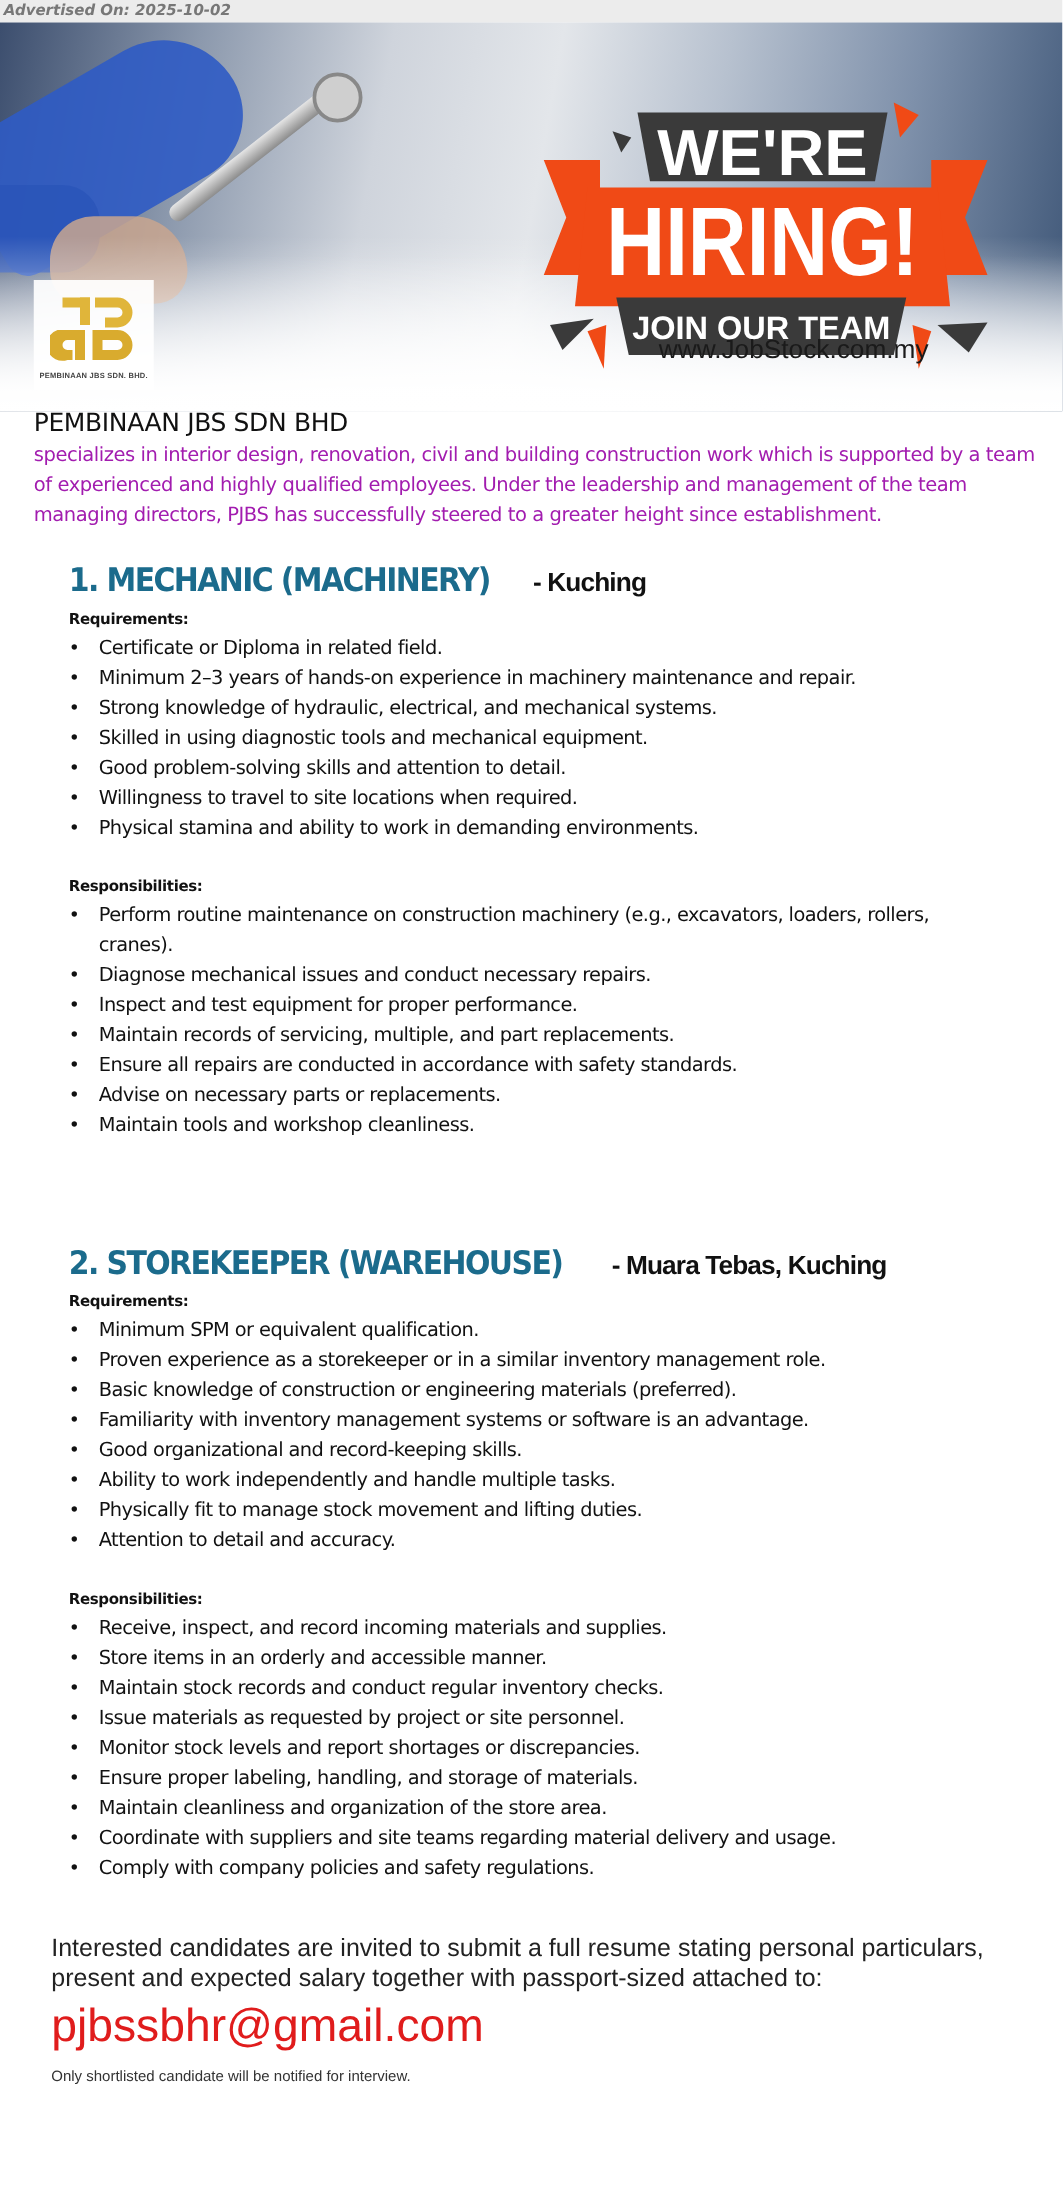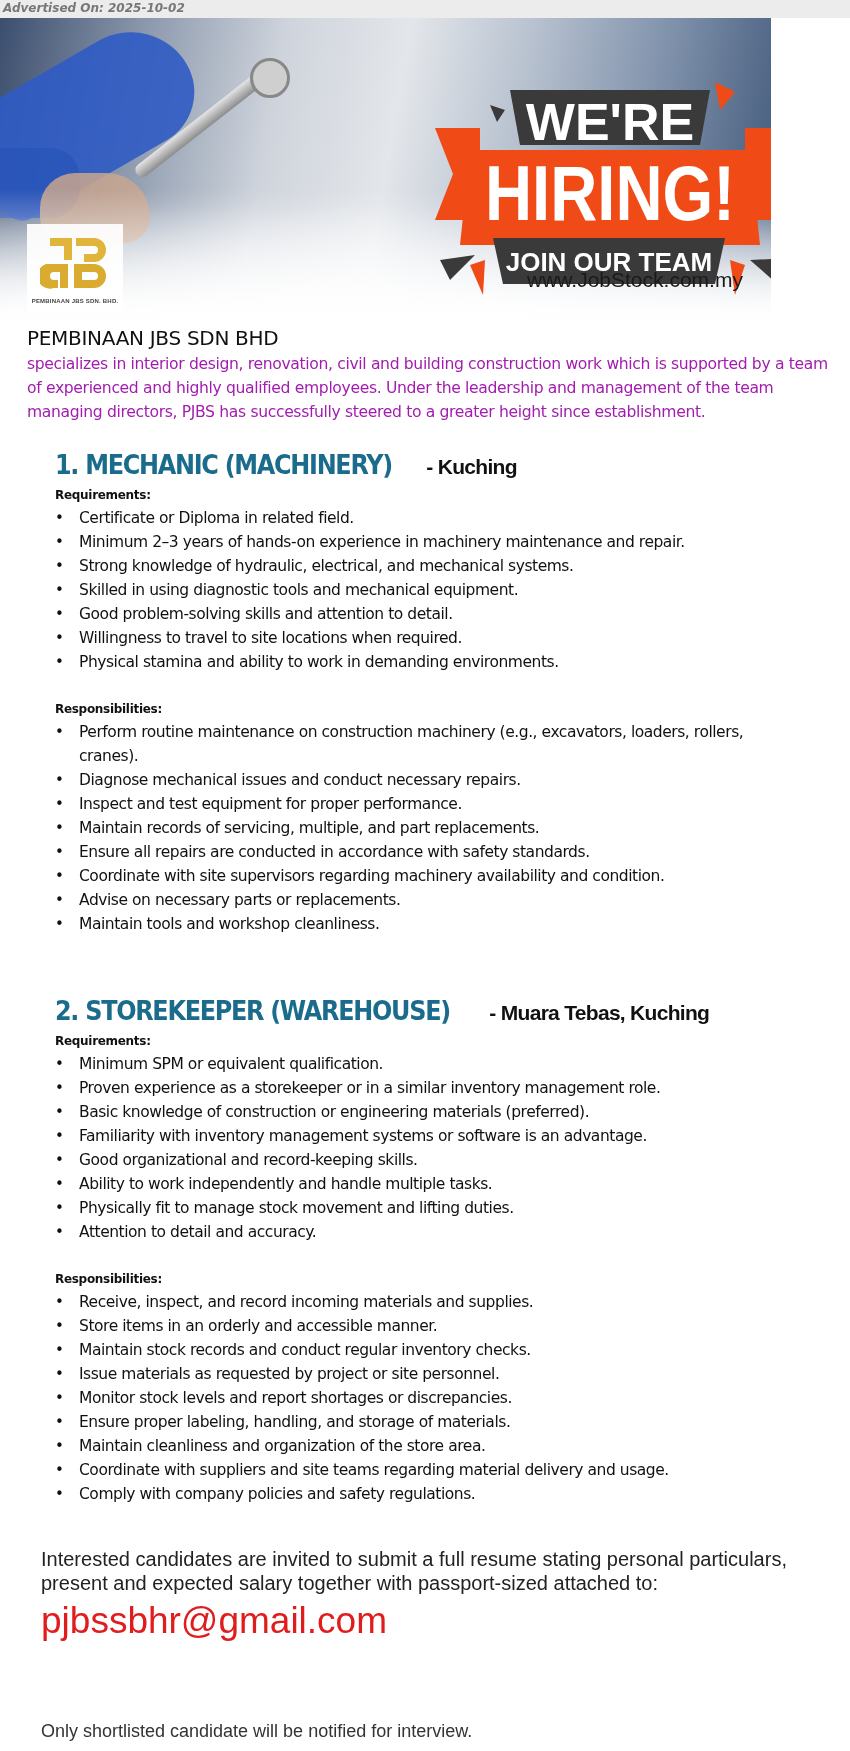--- a/index.html
+++ b/index.html
@@ -1,18 +1,18 @@
 <!DOCTYPE html>
 <html><head>
 <meta charset="utf-8">
 <style>
   html, body { margin: 0; padding: 0; }
   body { width: 850px; height: 1751px; background: #ffffff; overflow: hidden; position: relative; font-family: "Liberation Sans", sans-serif; color: #111; }
   .topbar { height: 18px; background: #ececec; color: #777; font-size: 12px; font-weight: bold; line-height: 17px; padding-left: 3px; font-family: "DejaVu Sans", sans-serif; font-style: italic; }
-  .banner { position: relative; height: 311px; width: 771px; overflow: hidden;
+  .banner { position: relative; height: 311px; width: 850px; overflow: hidden;
     background: linear-gradient(180deg, rgba(255,255,255,0) 60%, #ffffff 100%),
                 linear-gradient(100deg, #3c4e6e 0%, #8c99ad 18%, #cfd4dc 35%, #e3e6ea 50%, #b7c1cf 65%, #7e90aa 82%, #3d5576 100%); }
   .banner .arm { position: absolute; left: -30px; top: 40px; width: 230px; height: 120px; background: #2f5bc4; border-radius: 40px 70px 60px 20px; transform: rotate(-30deg); opacity: 0.9; }
   .banner .arm2 { position: absolute; left: -40px; top: 130px; width: 120px; height: 70px; background: #2a55b8; border-radius: 30px; opacity: 0.85; }
   .banner .hand { position: absolute; left: 40px; top: 155px; width: 110px; height: 70px; background: #c9a68f; border-radius: 40px 50px 30px 30px; opacity: 0.85; }
   .banner .wrench { position: absolute; left: 120px; top: 100px; width: 160px; height: 14px; background: linear-gradient(#e5e5e5, #8c8c8c); border-radius: 7px; transform: rotate(-38deg); }
   .banner .wrench-head { position: absolute; left: 250px; top: 40px; width: 34px; height: 34px; background: #cfcfcf; border-radius: 50%; border: 3px solid #888; }
   .banner .fade { position: absolute; left: 0; top: 0; width: 850px; height: 311px; background: linear-gradient(180deg, rgba(255,255,255,0) 55%, rgba(255,255,255,0.95) 95%); }
   .logo-box { position: absolute; left: 27px; top: 206px; width: 96px; height: 88px; background: rgba(255,255,255,0.92); }
   .logo-mark { position: absolute; left: 13px; top: 10px; width: 70px; height: 58px; }
@@ -25,21 +25,21 @@
   .job-title { font-family: "DejaVu Sans", sans-serif; font-size: 26px; line-height: 34px; white-space: nowrap; }
   .job-title .role { color: #1b6b8c; font-weight: bold; letter-spacing: -1.4px; transform: scaleX(0.92); display: inline-block; transform-origin: left; }
   .job-title .loc { color: #111; font-weight: bold; font-size: 21px; letter-spacing: -0.7px; font-family: "Liberation Sans", sans-serif; }
   .sec-head { font-family: "DejaVu Sans", sans-serif; font-size: 12px; font-weight: bold; line-height: 22px; color: #111; letter-spacing: -0.3px; }
   ul.items { list-style: none; margin: 0; padding: 0; }
   ul.items li { position: relative; padding-left: 24px; font-family: "DejaVu Sans", sans-serif; font-size: 15.5px; line-height: 24px; color: #111; letter-spacing: -0.45px; }
   ul.items li::before { content: "•"; position: absolute; left: 0; top: 0; font-size: 15px; }
   .gap { height: 24px; }
   .apply { position: absolute; left: 41px; top: 1547px; width: 790px; font-size: 20px; line-height: 24px; color: #222; }
   .email { position: absolute; left: 41px; top: 1600px; font-size: 37px; color: #e01c1c; }
-  .note { position: absolute; left: 41px; top: 1721px; font-size: 18px; color: #333; }
+  .note { position: absolute; left: 41px; top: 1654px; font-size: 12px; color: #333; }
 </style>
 </head>
 <body>
 
 <div class="topbar">Advertised On: 2025-10-02</div>
 
 <div class="banner">
   <div class="arm"></div>
   <div class="arm2"></div>
   <div class="hand"></div>
@@ -95,21 +95,20 @@
     <li>Physical stamina and ability to work in demanding environments.</li>
   </ul>
   <div class="gap"></div>
   <div class="sec-head">Responsibilities:</div>
   <ul class="items" style="width:730px;">
     <li>Perform routine maintenance on construction machinery (e.g., excavators, loaders, rollers, cranes).</li>
     <li>Diagnose mechanical issues and conduct necessary repairs.</li>
     <li>Inspect and test equipment for proper performance.</li>
     <li>Maintain records of servicing, multiple, and part replacements.</li>
     <li>Ensure all repairs are conducted in accordance with safety standards.</li>
-    <li>Coordinate with site supervisors regarding machinery availability and condition.</li>
     <li>Advise on necessary parts or replacements.</li>
     <li>Maintain tools and workshop cleanliness.</li>
   </ul>
 </div>
 
 <div class="job" style="top:994px;">
   <div class="job-title">
     <span class="role">2. STOREKEEPER (WAREHOUSE)</span><span class="loc"> - Muara Tebas, Kuching</span>
   </div>
   <div class="sec-head">Requirements:</div>

